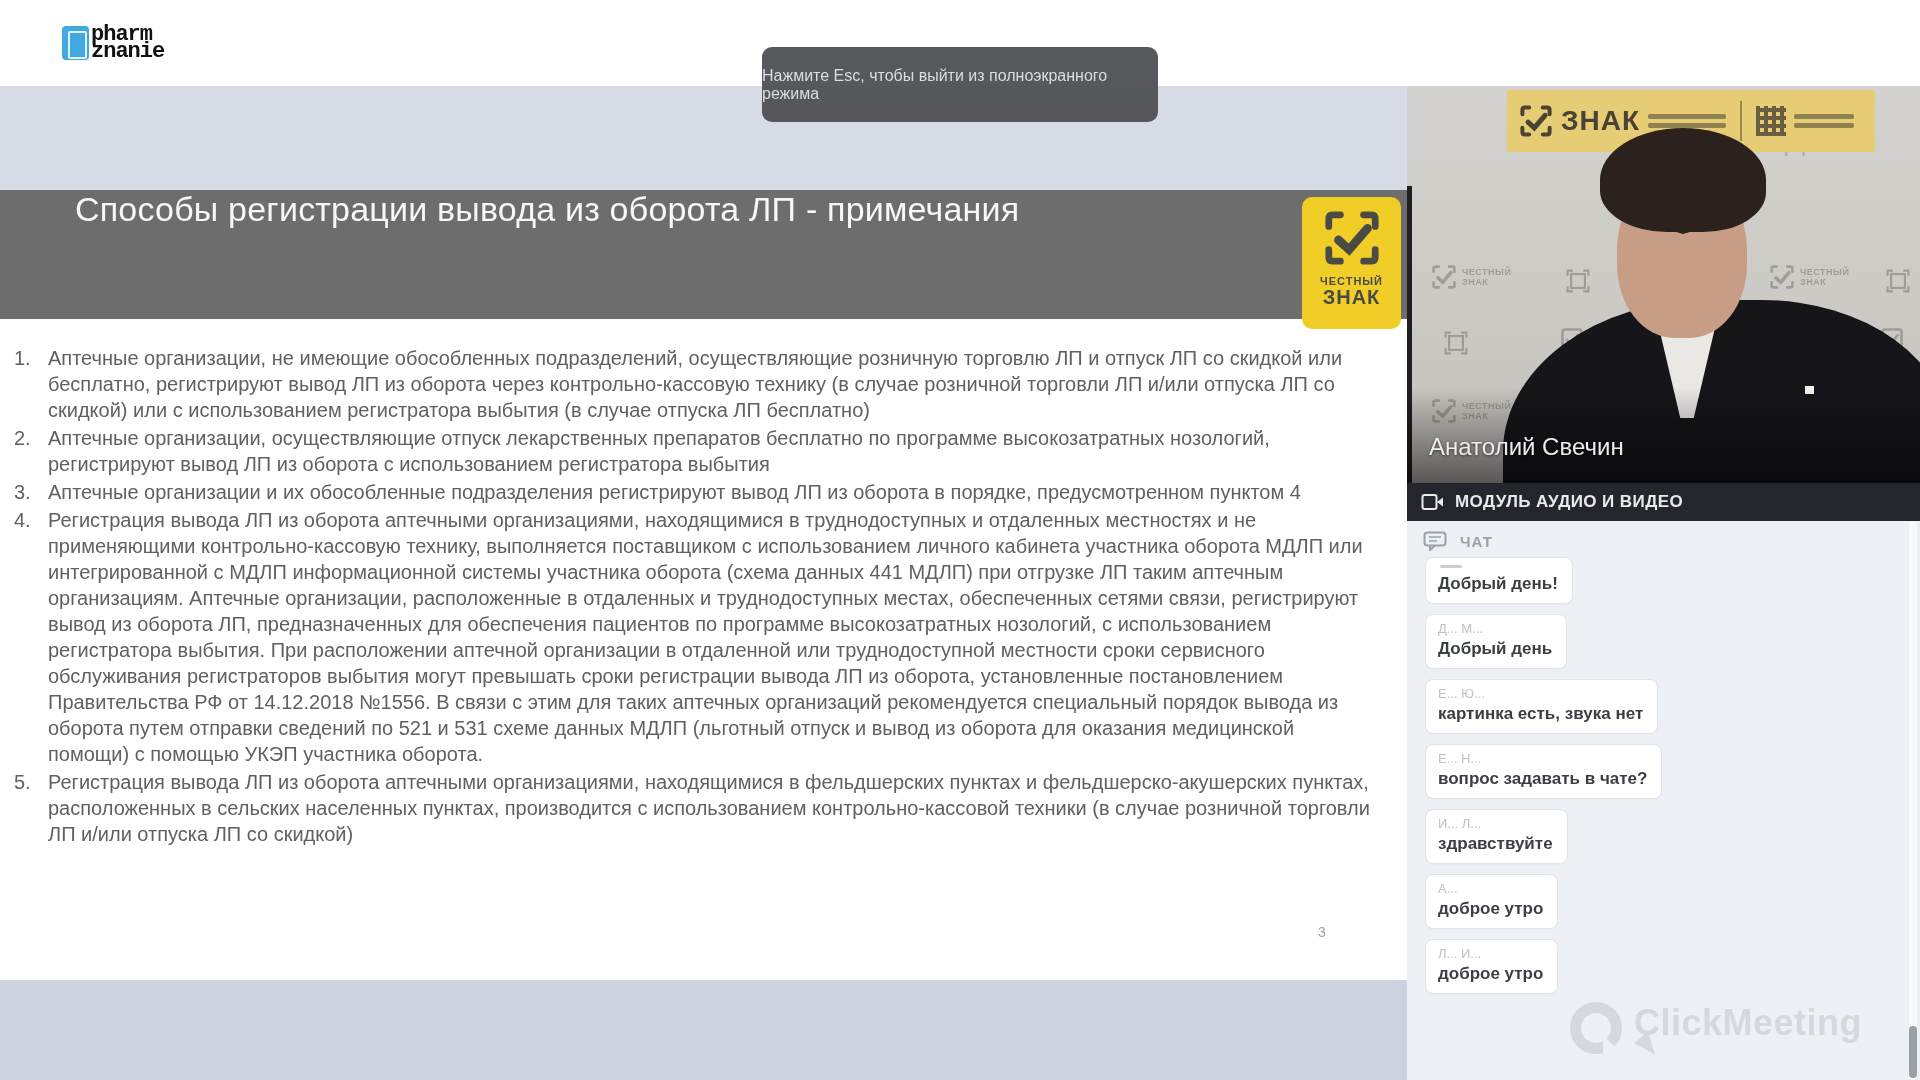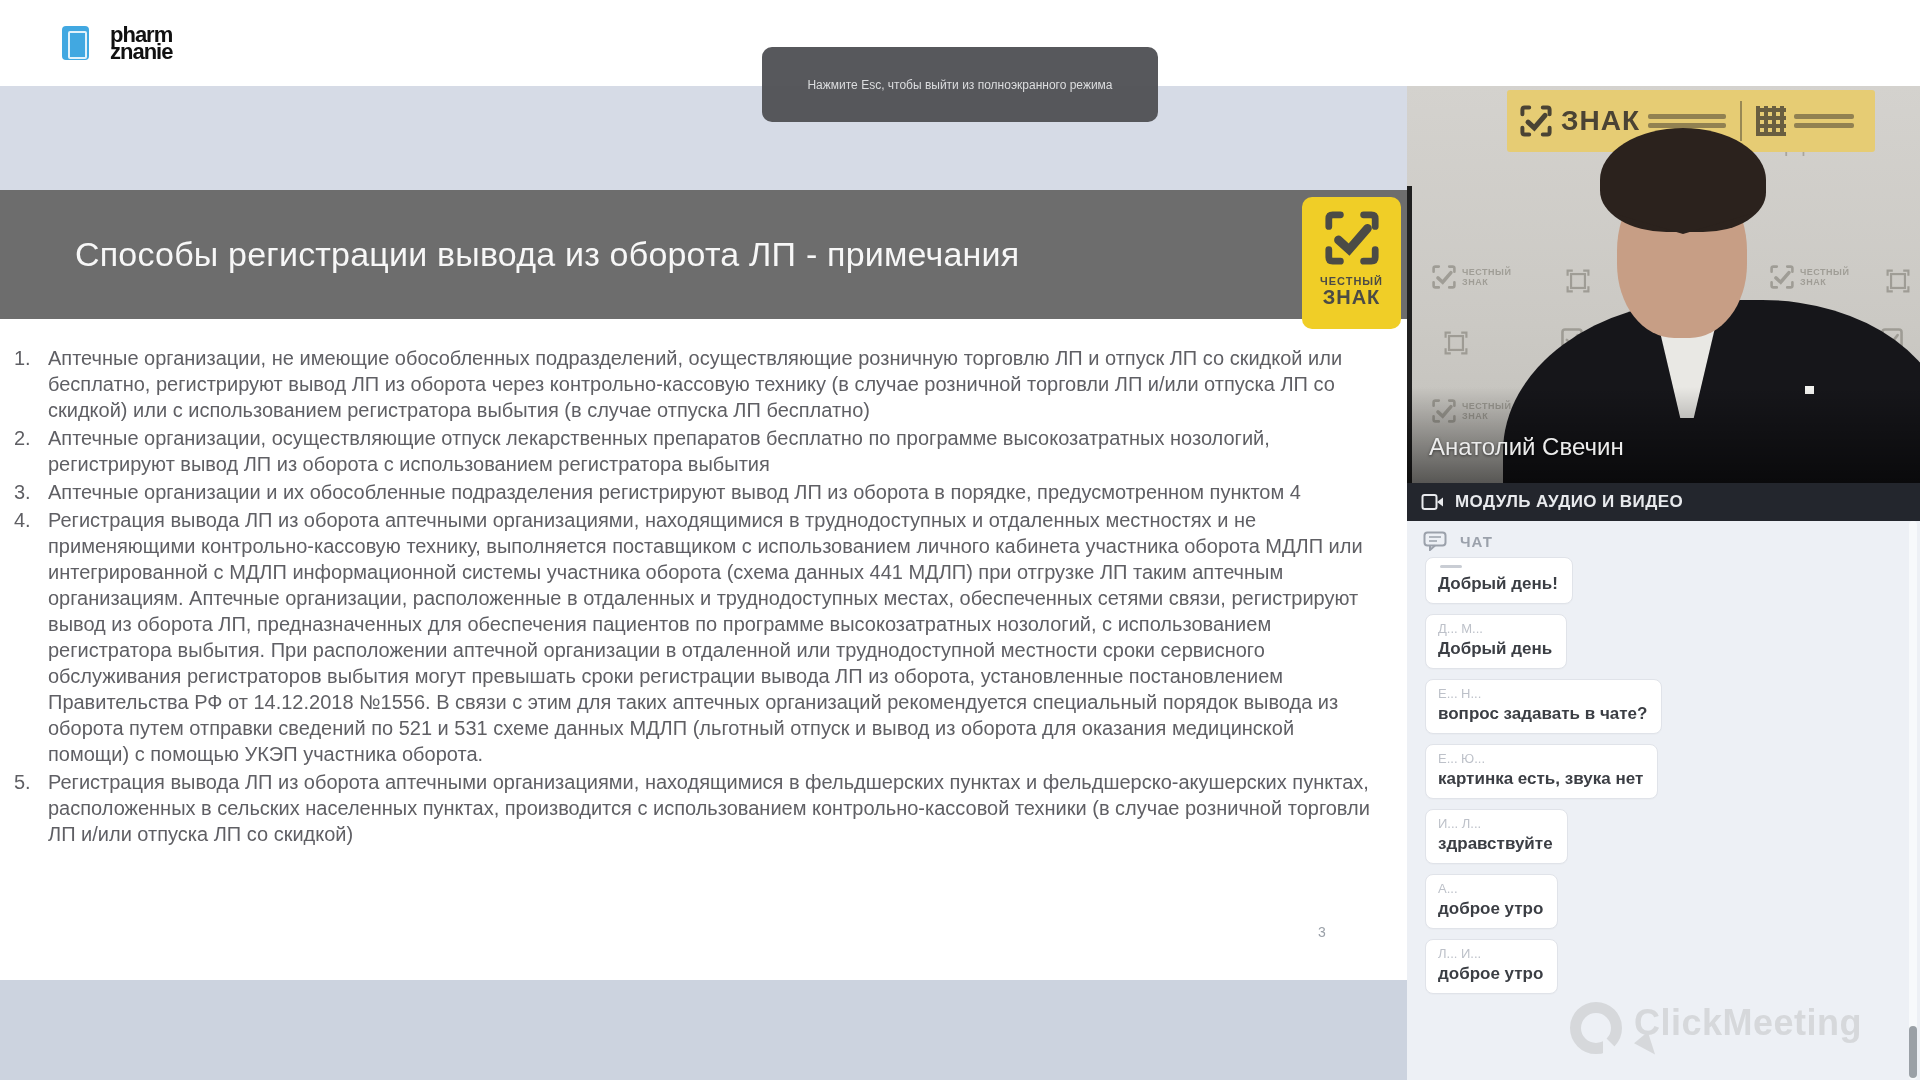--- a/index.html
+++ b/index.html
@@ -2,37 +2,37 @@
 <html><head>
 <meta charset="utf-8">
 <style>
   * { margin:0; padding:0; box-sizing:border-box; }
   html,body { width:1920px; height:1080px; overflow:hidden;
     font-family:"Liberation Sans","DejaVu Sans",sans-serif; background:#fff; }
   .app { position:relative; width:1920px; height:1080px; background:#fff; }
 
   
   .header { position:absolute; left:0; top:0; width:1920px; height:86px; background:#ffffff; z-index:20; }
-  .brand { position:absolute; left:62px; top:26px; display:flex; align-items:center; gap:21px; }
+  .brand { position:absolute; left:62px; top:26px; display:flex; align-items:center; gap:2px;font-family:Liberation Mono, monospace; }
   .brand-icon { width:27px; height:34px; background:#41a8e1; border-radius:4px; position:relative; }
   .brand-icon::before { content:""; position:absolute; left:6px; top:5px; width:15px; height:24px;
     border:2px solid rgba(255,255,255,.85); border-radius:2px; }
   .brand-text { font-weight:700; font-size:22px; line-height:17px; letter-spacing:-1px; color:#111; }
   .header-title { position:absolute; left:289px; top:29px; font-size:25px; color:#c6c9cf; white-space:nowrap; }
 
   
   .tooltip { position:absolute; left:762px; top:47px; width:396px; height:75px; border-radius:10px;
     background:rgba(80,81,85,.96); z-index:40; display:flex; align-items:center; justify-content:center; }
-  .tooltip span { color:#dcdddf; font-size:12px; }
+  .tooltip span { color:#dcdddf; font-size:16px; }
 
   
   .stage { position:absolute; left:0; top:86px; width:1407px; height:994px; background:#ccd3df; }
   .band-top { position:absolute; left:0; top:0; width:1407px; height:104px; background:#d6dbe6; }
   .slide-banner { position:absolute; left:0; top:104px; width:1507px; height:129px; background:#6d6d6d;
-    display:flex; align-items:center; }
+    display:flex; align-items:flex-start; }
   .slide-title { margin-left:75px; font-size:34px; color:#f7f7f7; letter-spacing:.2px; }
   .slide-body { position:absolute; left:0; top:233px; width:1407px; height:661px; background:#ffffff;
     padding:26px 34px 0 12px; }
   .slide-item { display:grid; grid-template-columns:36px 1fr; margin-bottom:2px; }
   .slide-item .num, .slide-item .txt { font-size:20px; line-height:26px; color:#5f5f64; }
   .slide-item .num { text-align:left; padding-left:2px; }
   .page-num { position:absolute; left:1318px; top:838px; font-size:14px; color:#9aa0a8; }
   .band-bottom { position:absolute; left:0; top:894px; width:1407px; height:100px; background:#ccd3df; }
 
   
@@ -346,26 +346,26 @@
       <div class="messages">
         <div class="bubble first">
           <div class="sender"></div>
           <div class="text">Добрый день!</div>
         </div>
         <div class="bubble">
           <div class="sender">Д... М...</div>
           <div class="text">Добрый день</div>
         </div>
         <div class="bubble">
+          <div class="sender">Е... Ю...</div>
+          <div class="text">картинка есть, звука нет</div>
+        </div>
+        <div class="bubble">
           <div class="sender">Е... Н...</div>
           <div class="text">вопрос задавать в чате?</div>
-        </div>
-        <div class="bubble">
-          <div class="sender">Е... Ю...</div>
-          <div class="text">картинка есть, звука нет</div>
         </div>
         <div class="bubble">
           <div class="sender">И... Л...</div>
           <div class="text">здравствуйте</div>
         </div>
         <div class="bubble">
           <div class="sender">А...</div>
           <div class="text">доброе утро</div>
         </div>
         <div class="bubble">

